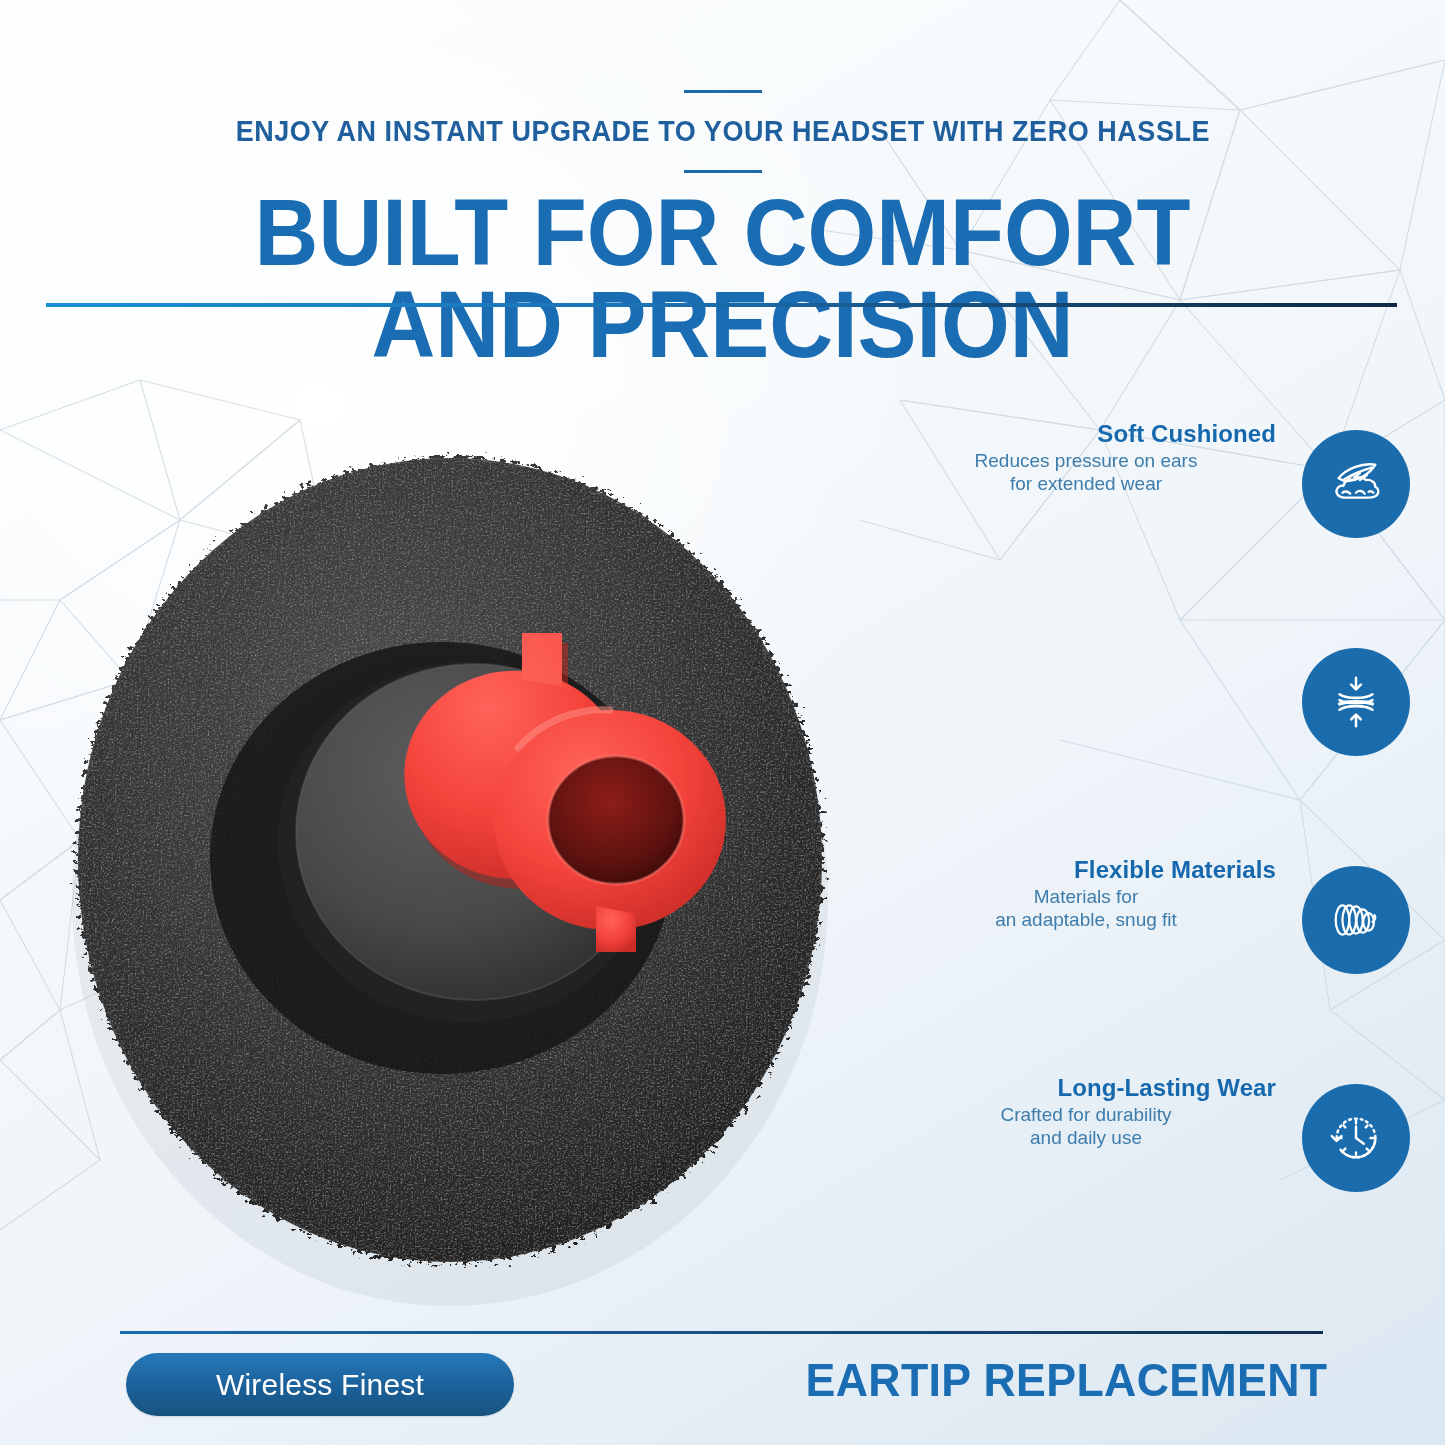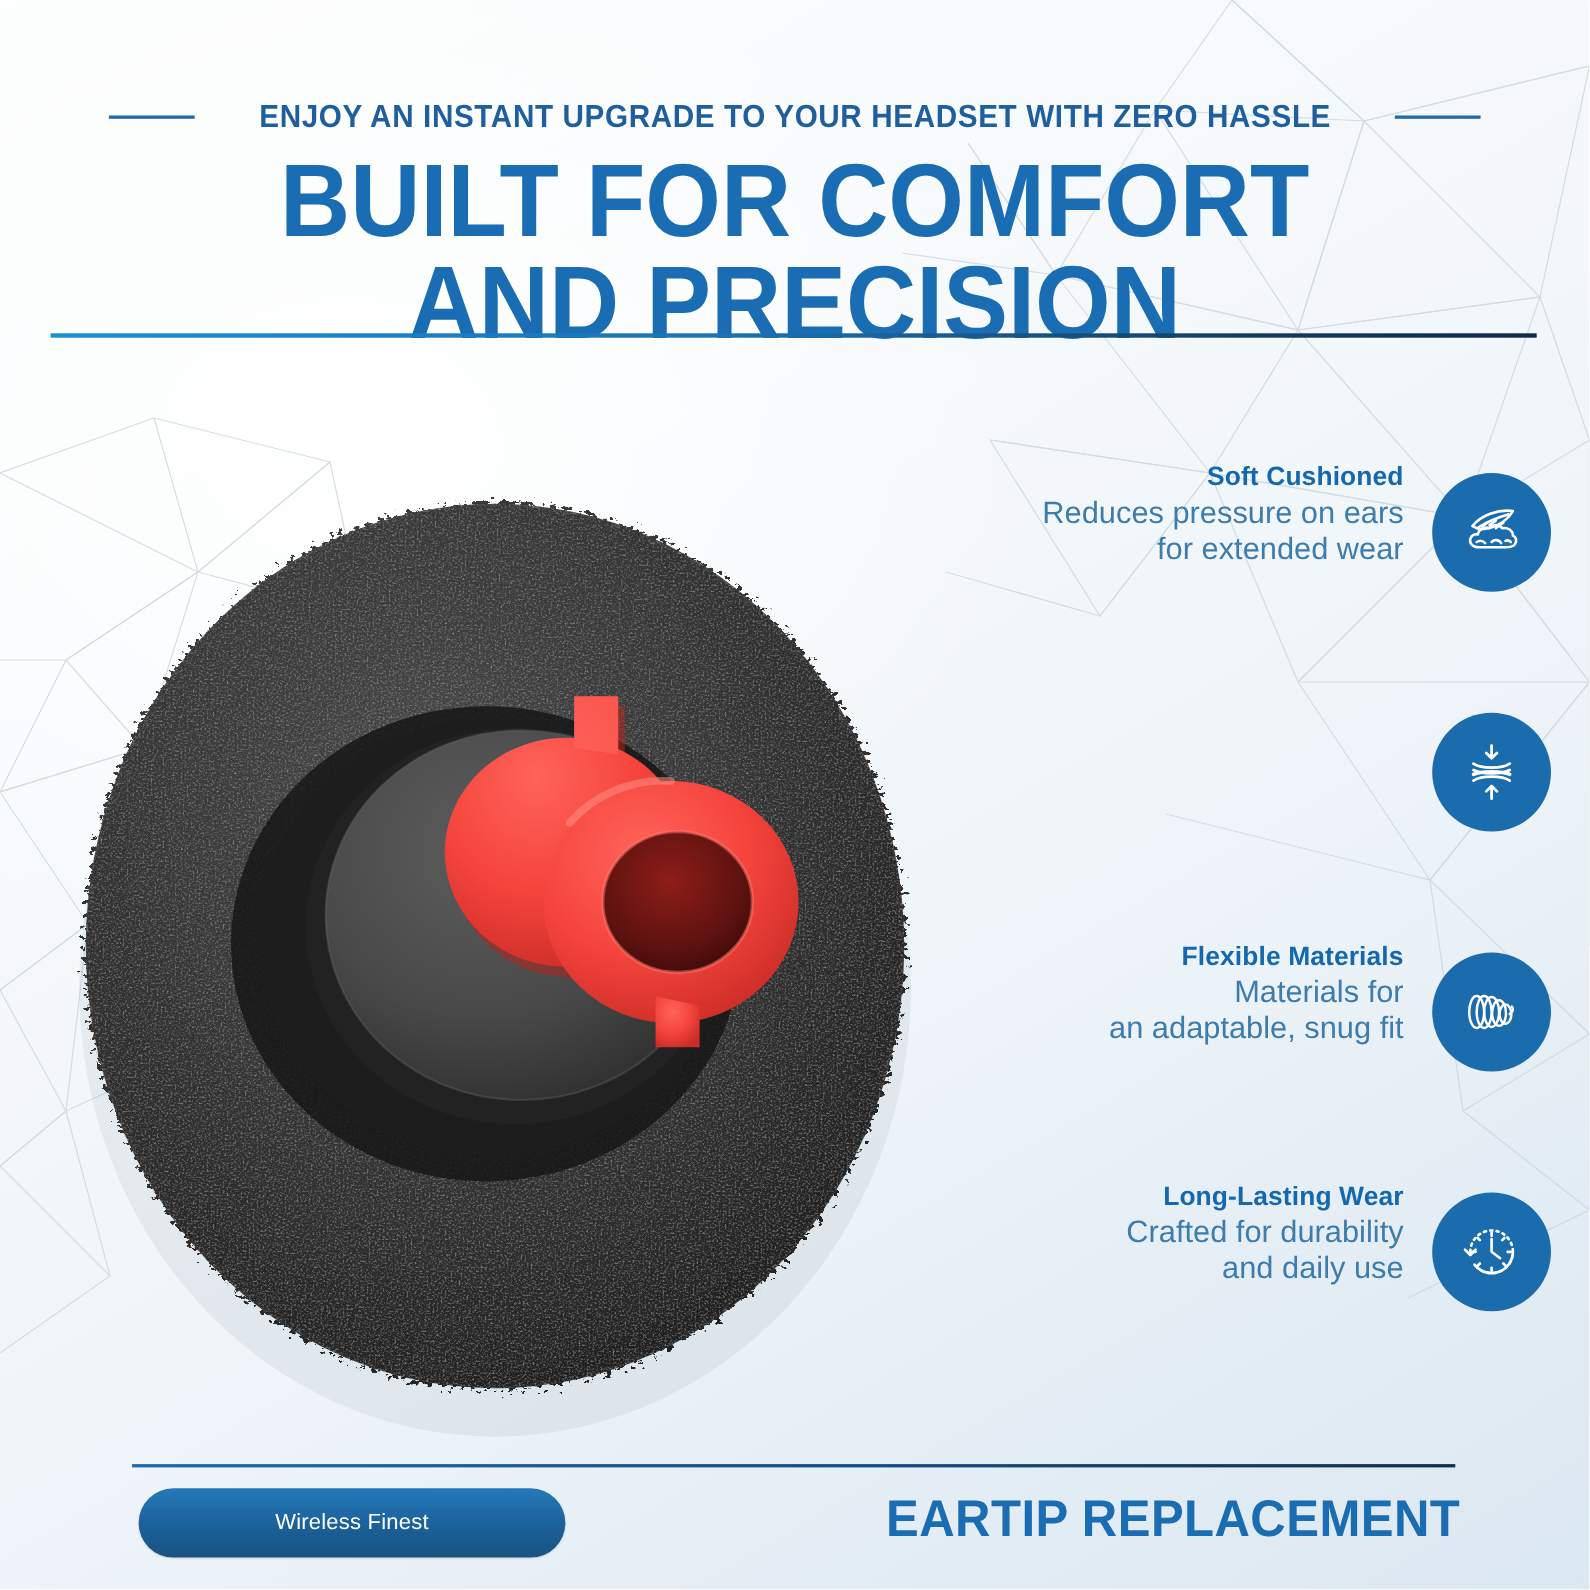--- a/index.html
+++ b/index.html
@@ -20,21 +20,21 @@
   }
 
   
   .mesh { position:absolute; inset:0; width:100%; height:100%; pointer-events:none; }
 
   
   .header { position:absolute; left:0; right:0; top:90px; text-align:center; }
 
   .eyebrow-row {
     display:flex; align-items:center; justify-content:center;
-    gap:22px; padding:0 60px;
+    gap:22px; padding:0 60px;flex-direction:column;
   }
   .eyebrow-rule { height:3px; width:78px; background:#1f6ba8; flex:none; }
   .eyebrow-text {
     font-size:29px; font-weight:700; letter-spacing:0.6px;
     color:#1f5f9e; white-space:nowrap;
     transform:scaleX(0.93); transform-origin:center;
   }
 
   .title {
     margin-top:14px;
@@ -56,22 +56,23 @@
   
   .features { position:absolute; left:800px; top:420px; width:600px; }
   .feature { position:relative; height:218px; }
   .f-text { position:absolute; right:124px; top:0; width:380px; text-align:right; }
   .f-title {
     font-size:24px; font-weight:700; color:#1668ae;
     letter-spacing:0.1px; line-height:1.18; white-space:nowrap;
   }
   .f-desc {
     margin-top:2px;
-    font-size:28px; font-weight:400; color:#3d7cab;
+    font-size:19px; font-weight:400; color:#3d7cab;
     line-height:1.17;
+    text-align:center;
   }
   .f-icon {
     position:absolute; right:-10px; top:10px;
     width:108px; height:108px; border-radius:50%;
     background:#1b6cad;
     display:flex; align-items:center; justify-content:center;
   }
   .f-icon svg { width:62px; height:62px; display:block; }
 
   
@@ -80,21 +81,21 @@
     background:linear-gradient(90deg,#1b6cad 0%, #174e80 55%, #102f4d 100%);
   }
   .badge {
     position:absolute; left:126px; top:1353px;
     width:388px; height:63px; border-radius:34px;
     background:linear-gradient(180deg,#2579b9 0%, #1b6099 55%, #17537f 100%);
     display:flex; align-items:center; justify-content:center;
     box-shadow:0 1px 2px rgba(0,0,0,0.12);
   }
   .badge-text {
-    color:#ffffff; font-size:20px; font-weight:400; letter-spacing:0.2px;
+    color:#ffffff; font-size:30px; font-weight:400; letter-spacing:0.2px;
   }
   .brand {
     position:absolute; right:118px; top:1352px;
     font-size:47px; font-weight:700; color:#1a6db3;
     letter-spacing:0.4px; transform:scaleX(0.95); transform-origin:right center;
   }
 </style>
 </head>
 <body>
 

